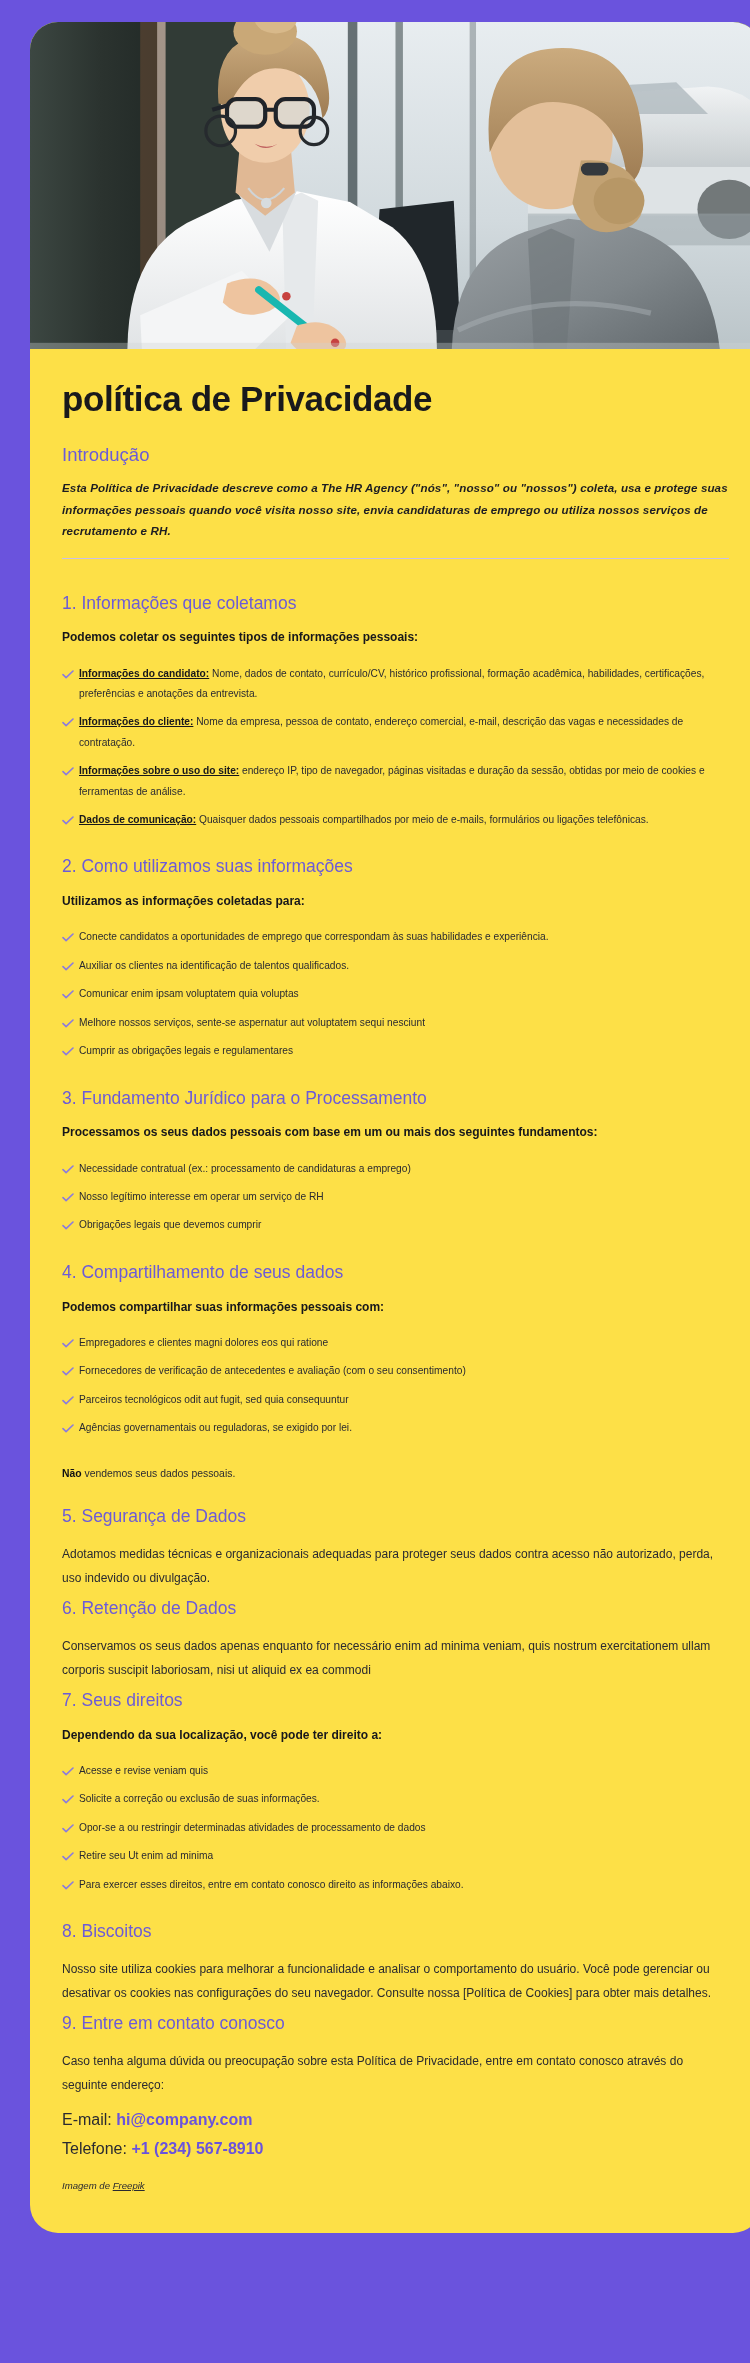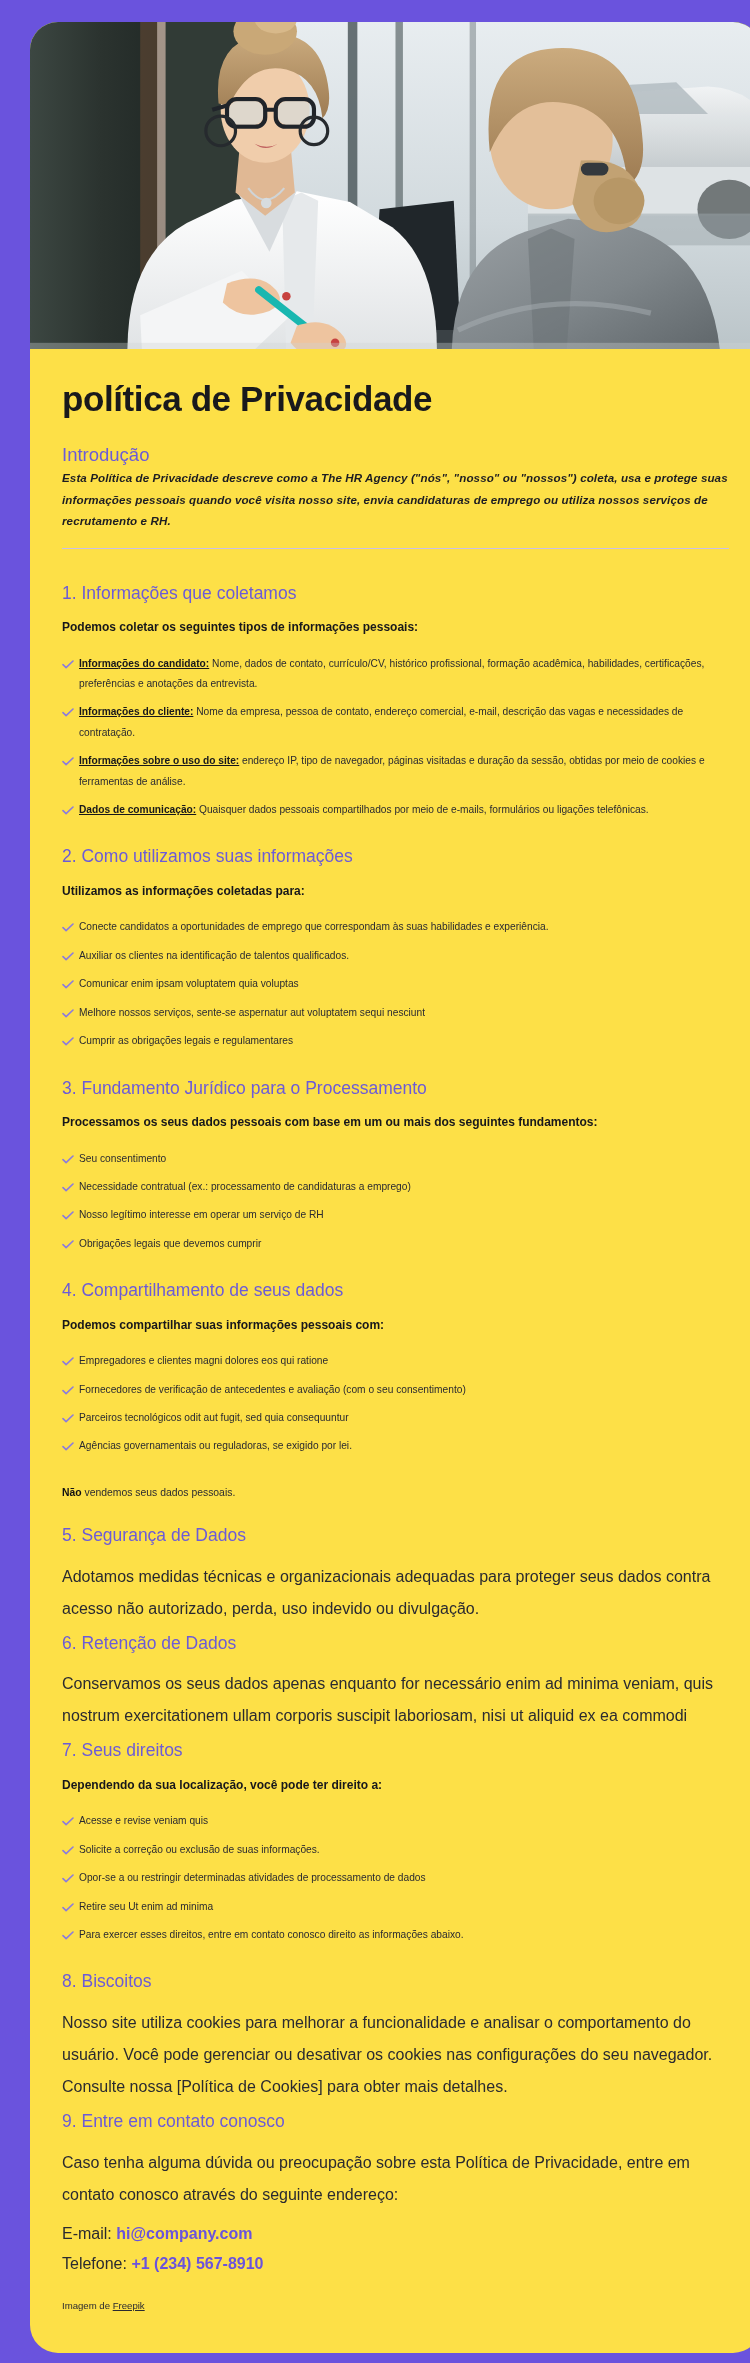--- a/index.html
+++ b/index.html
@@ -44,21 +44,21 @@
     color: #19191c;
     letter-spacing: -0.4px;
     margin-bottom: 26px;
     line-height: 1.12;
   }
 
   .intro-head {
     font-size: 18.5px;
     font-weight: 400;
     color: #6c5bd8;
-    margin-bottom: 1px;
+    margin-bottom: 11px;
   }
 
   .intro-body {
     font-size: 11.6px;
     font-style: italic;
     font-weight: 600;
     color: #1d1d22;
     line-height: 1.85;
     letter-spacing: 0.1px;
   }
@@ -81,21 +81,21 @@
 
   p.lead {
     font-size: 12px;
     font-weight: 700;
     color: #17171b;
     margin-bottom: 16px;
     line-height: 1.6;
   }
 
   p.para {
-    font-size: 16px;
+    font-size: 12px;
     color: #2a2a30;
     line-height: 2.0;
     margin-bottom: 8px;
   }
 
   ul.checks { list-style: none; margin: 0 0 26px 0; }
 
   ul.checks li {
     position: relative;
     padding-left: 17px;
@@ -135,22 +135,23 @@
     line-height: 1.85;
   }
   .contact-line a,
   .contact-val {
     color: #6a53dd;
     font-weight: 700;
     text-decoration: none;
   }
 
   .credit {
-    margin-top: 22px;
+    margin-top: 16px;
     font-size: 9.6px;
+    font-style: italic;
     color: #2a2a30;
   }
   .credit .src {
     text-decoration: underline;
     color: #2a2a30;
   }
 </style>
 </head>
 <body>
 
@@ -338,25 +339,20 @@
                   <svg width="12" height="9" viewBox="0 0 12 9">
                     <path d="M1 4.6 L4.1 7.6 L11 1" fill="none" stroke="currentColor" stroke-width="1.6" stroke-linecap="round" stroke-linejoin="round"></path>
                   </svg>
                 </span><span>Cumprir as obrigações legais e regulamentares</span></li>
             </ul>
           </section>
           <section>
             <h2 class="sec-title">3. Fundamento Jurídico para o Processamento</h2>
             <p class="lead">Processamos os seus dados pessoais com base em um ou mais dos seguintes fundamentos:</p>
             <ul class="checks">
-              <li><span class="tick">
-                  <svg width="12" height="9" viewBox="0 0 12 9">
-                    <path d="M1 4.6 L4.1 7.6 L11 1" fill="none" stroke="currentColor" stroke-width="1.6" stroke-linecap="round" stroke-linejoin="round"></path>
-                  </svg>
-                </span><span>Seu consentimento</span></li>
               <li><span class="tick">
                   <svg width="12" height="9" viewBox="0 0 12 9">
                     <path d="M1 4.6 L4.1 7.6 L11 1" fill="none" stroke="currentColor" stroke-width="1.6" stroke-linecap="round" stroke-linejoin="round"></path>
                   </svg>
                 </span><span>Necessidade contratual (ex.: processamento de candidaturas a emprego)</span></li>
               <li><span class="tick">
                   <svg width="12" height="9" viewBox="0 0 12 9">
                     <path d="M1 4.6 L4.1 7.6 L11 1" fill="none" stroke="currentColor" stroke-width="1.6" stroke-linecap="round" stroke-linejoin="round"></path>
                   </svg>
                 </span><span>Nosso legítimo interesse em operar um serviço de RH</span></li>

